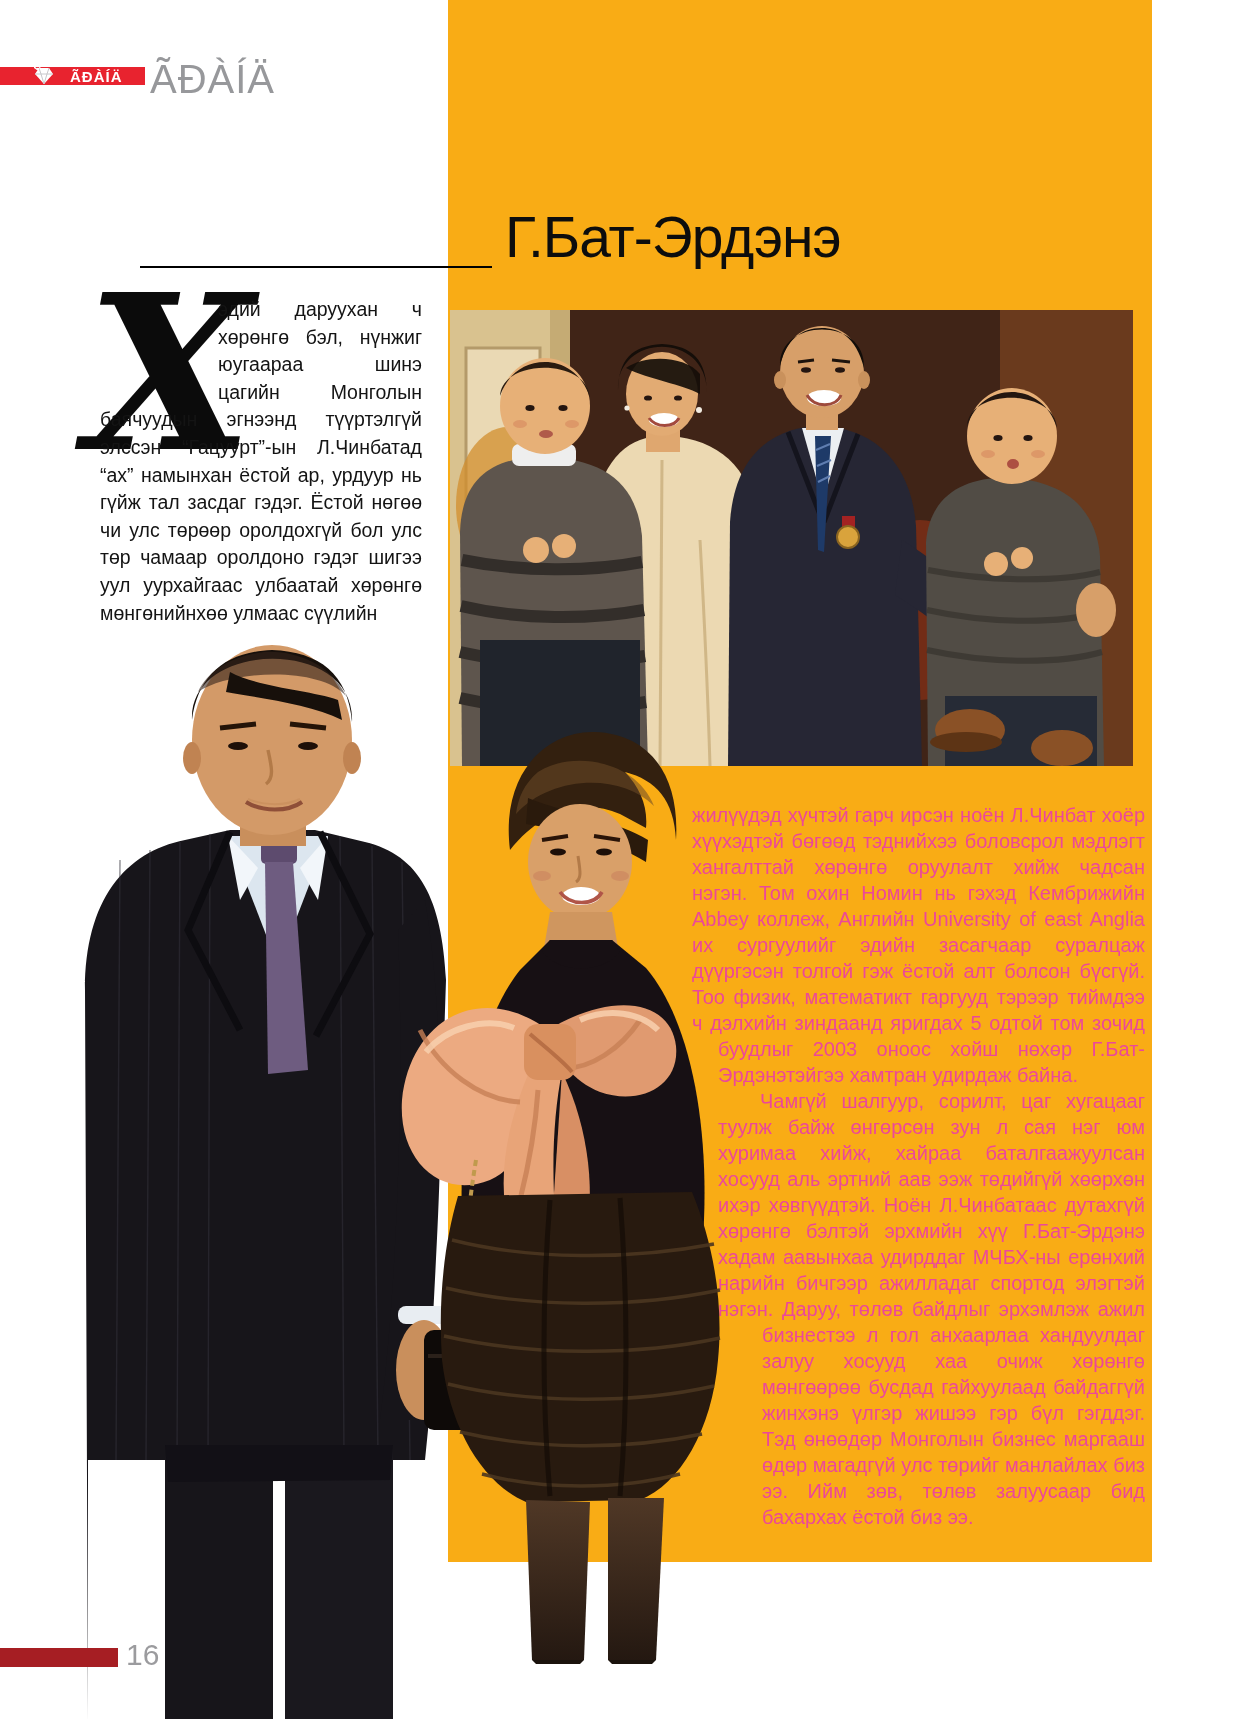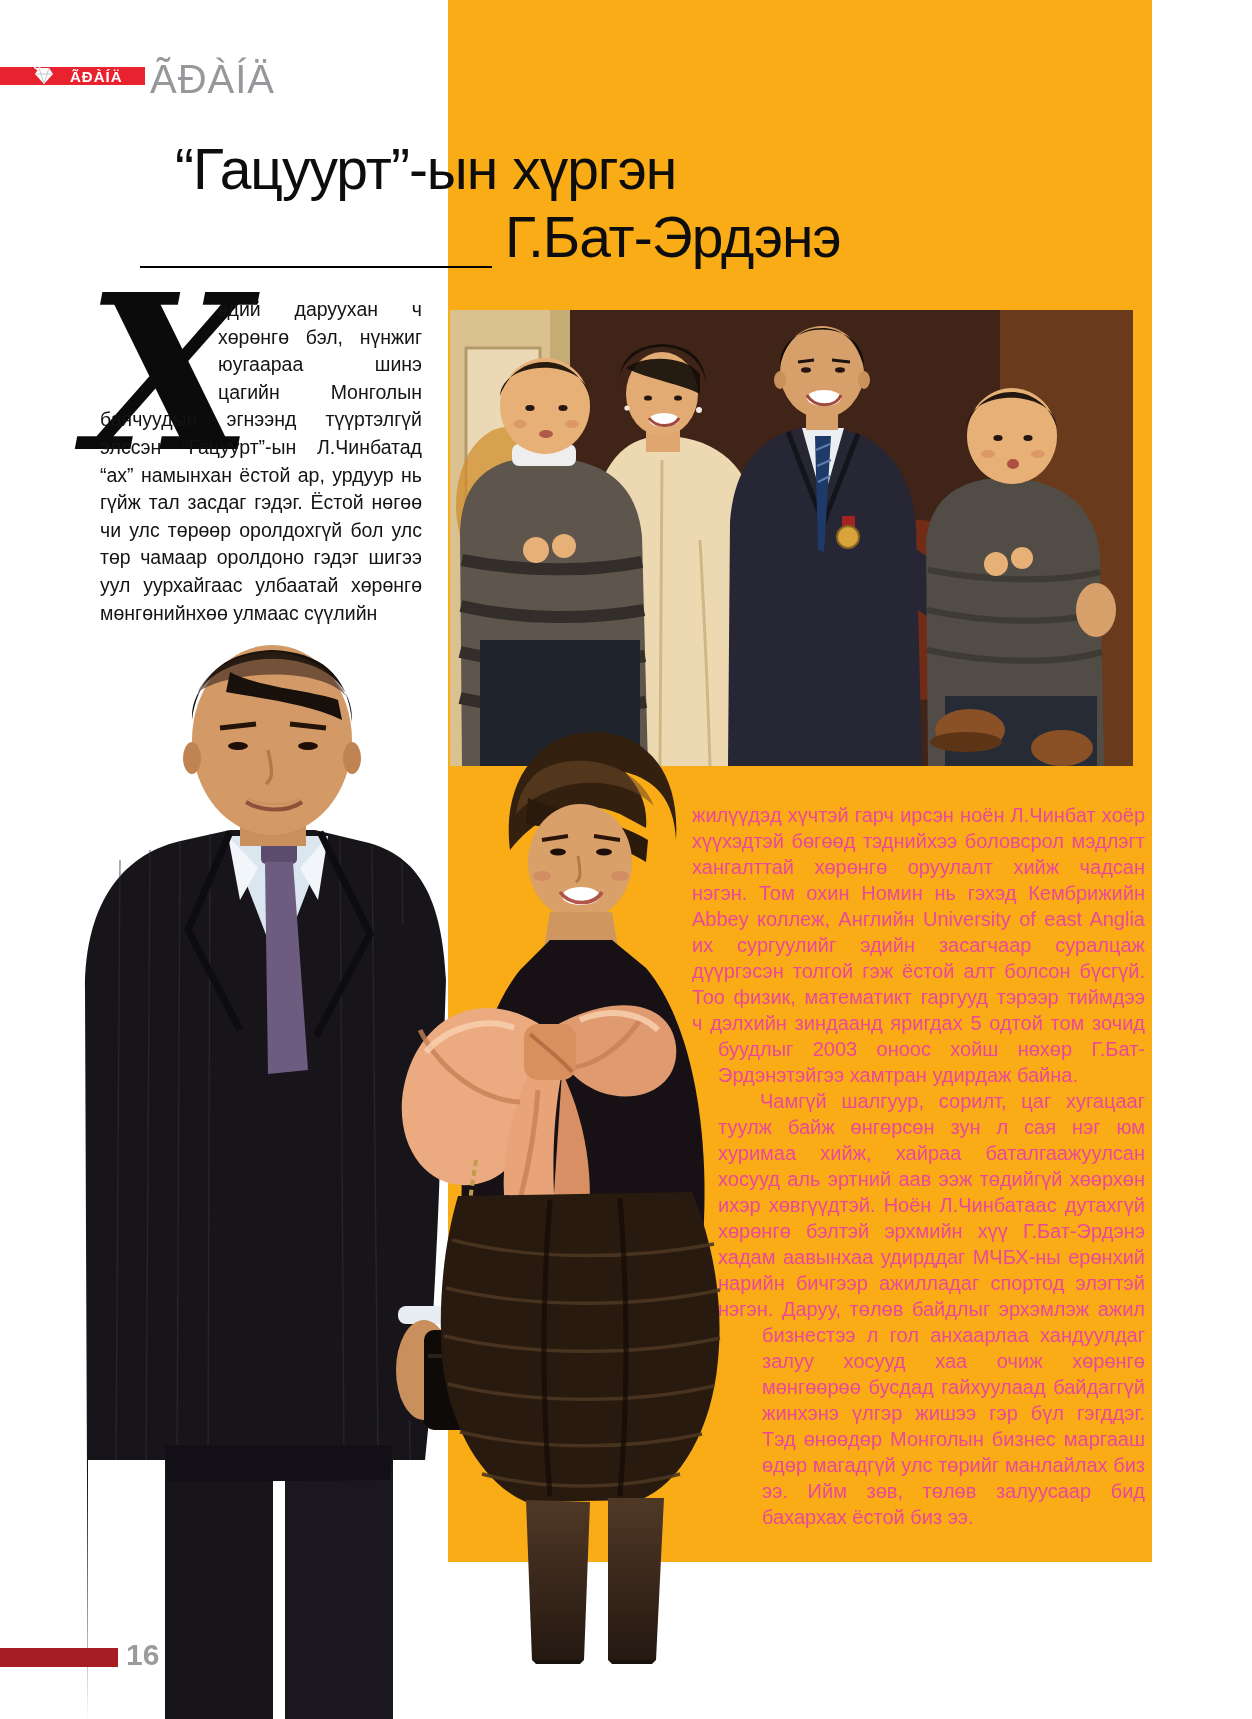--- a/index.html
+++ b/index.html
@@ -39,21 +39,21 @@
   .col-right p.indent{text-indent:42px;}
   .wrapspacer{float:left;clear:left;}
   .ws1{width:2px;height:255px;}
   .ws2{width:28px;height:285px;}
   .ws3{width:72px;height:220px;}
   
   .family-photo{left:450px;top:310px;width:683px;height:456px;}
   .couple-photo{left:80px;top:600px;width:660px;height:1119px;}
   
   .footer-bar{left:0;top:1648px;width:118px;height:19px;background:var(--footer-red,#A61E23);}
-  .page-number{left:126px;top:1638px;font-size:30px;color:#9b9b9e;font-weight:bold;}
+  .page-number{left:126px;top:1638px;font-size:30px;color:#9b9b9e;}
   svg{display:block;}
 </style>
 </head>
 <body>
 
 <div class="page">
 
   <div class="abs orange-block"></div>
 
   <div class="abs brand-band">
@@ -64,21 +64,20 @@
         <polyline points="5,1 7,7 10,17 13,7 15,1" stroke="#c8c8cc" stroke-width="1" fill="none"></polyline>
         <line x1="4" y1="3" x2="0" y2="0" stroke="#fff" stroke-width="1.4"></line>
         <line x1="6" y1="1" x2="5" y2="-2" stroke="#fff" stroke-width="1.2"></line>
         <circle cx="4" cy="2" r="1.3" fill="#fff"></circle>
       </svg>
     </span>
     <span class="btxt">ÃÐÀÍÄ</span>
   </div>
   <div class="abs section-word">ÃÐÀÍÄ</div>
 
-  <div class="abs title1">“Гацуурт”-ын хүргэн</div>
   <div class="abs title-rule"></div>
   <div class="abs title2">Г.Бат-Эрдэнэ</div>
 
   <div class="abs family-photo">
     <svg viewBox="0 0 683 456" width="683" height="456">
       <rect x="0" y="0" width="683" height="456" fill="#402417"></rect>
       <rect x="550" y="0" width="133" height="456" fill="#6a3a1d"></rect>
       <ellipse cx="470" cy="300" rx="65" ry="90" fill="#7e2e16" opacity="0.8"></ellipse>
       <rect x="0" y="0" width="118" height="456" fill="#d9c28f"></rect>
       <rect x="16" y="38" width="74" height="418" fill="#ead9b4" stroke="#b49a6a" stroke-width="3"></rect>

